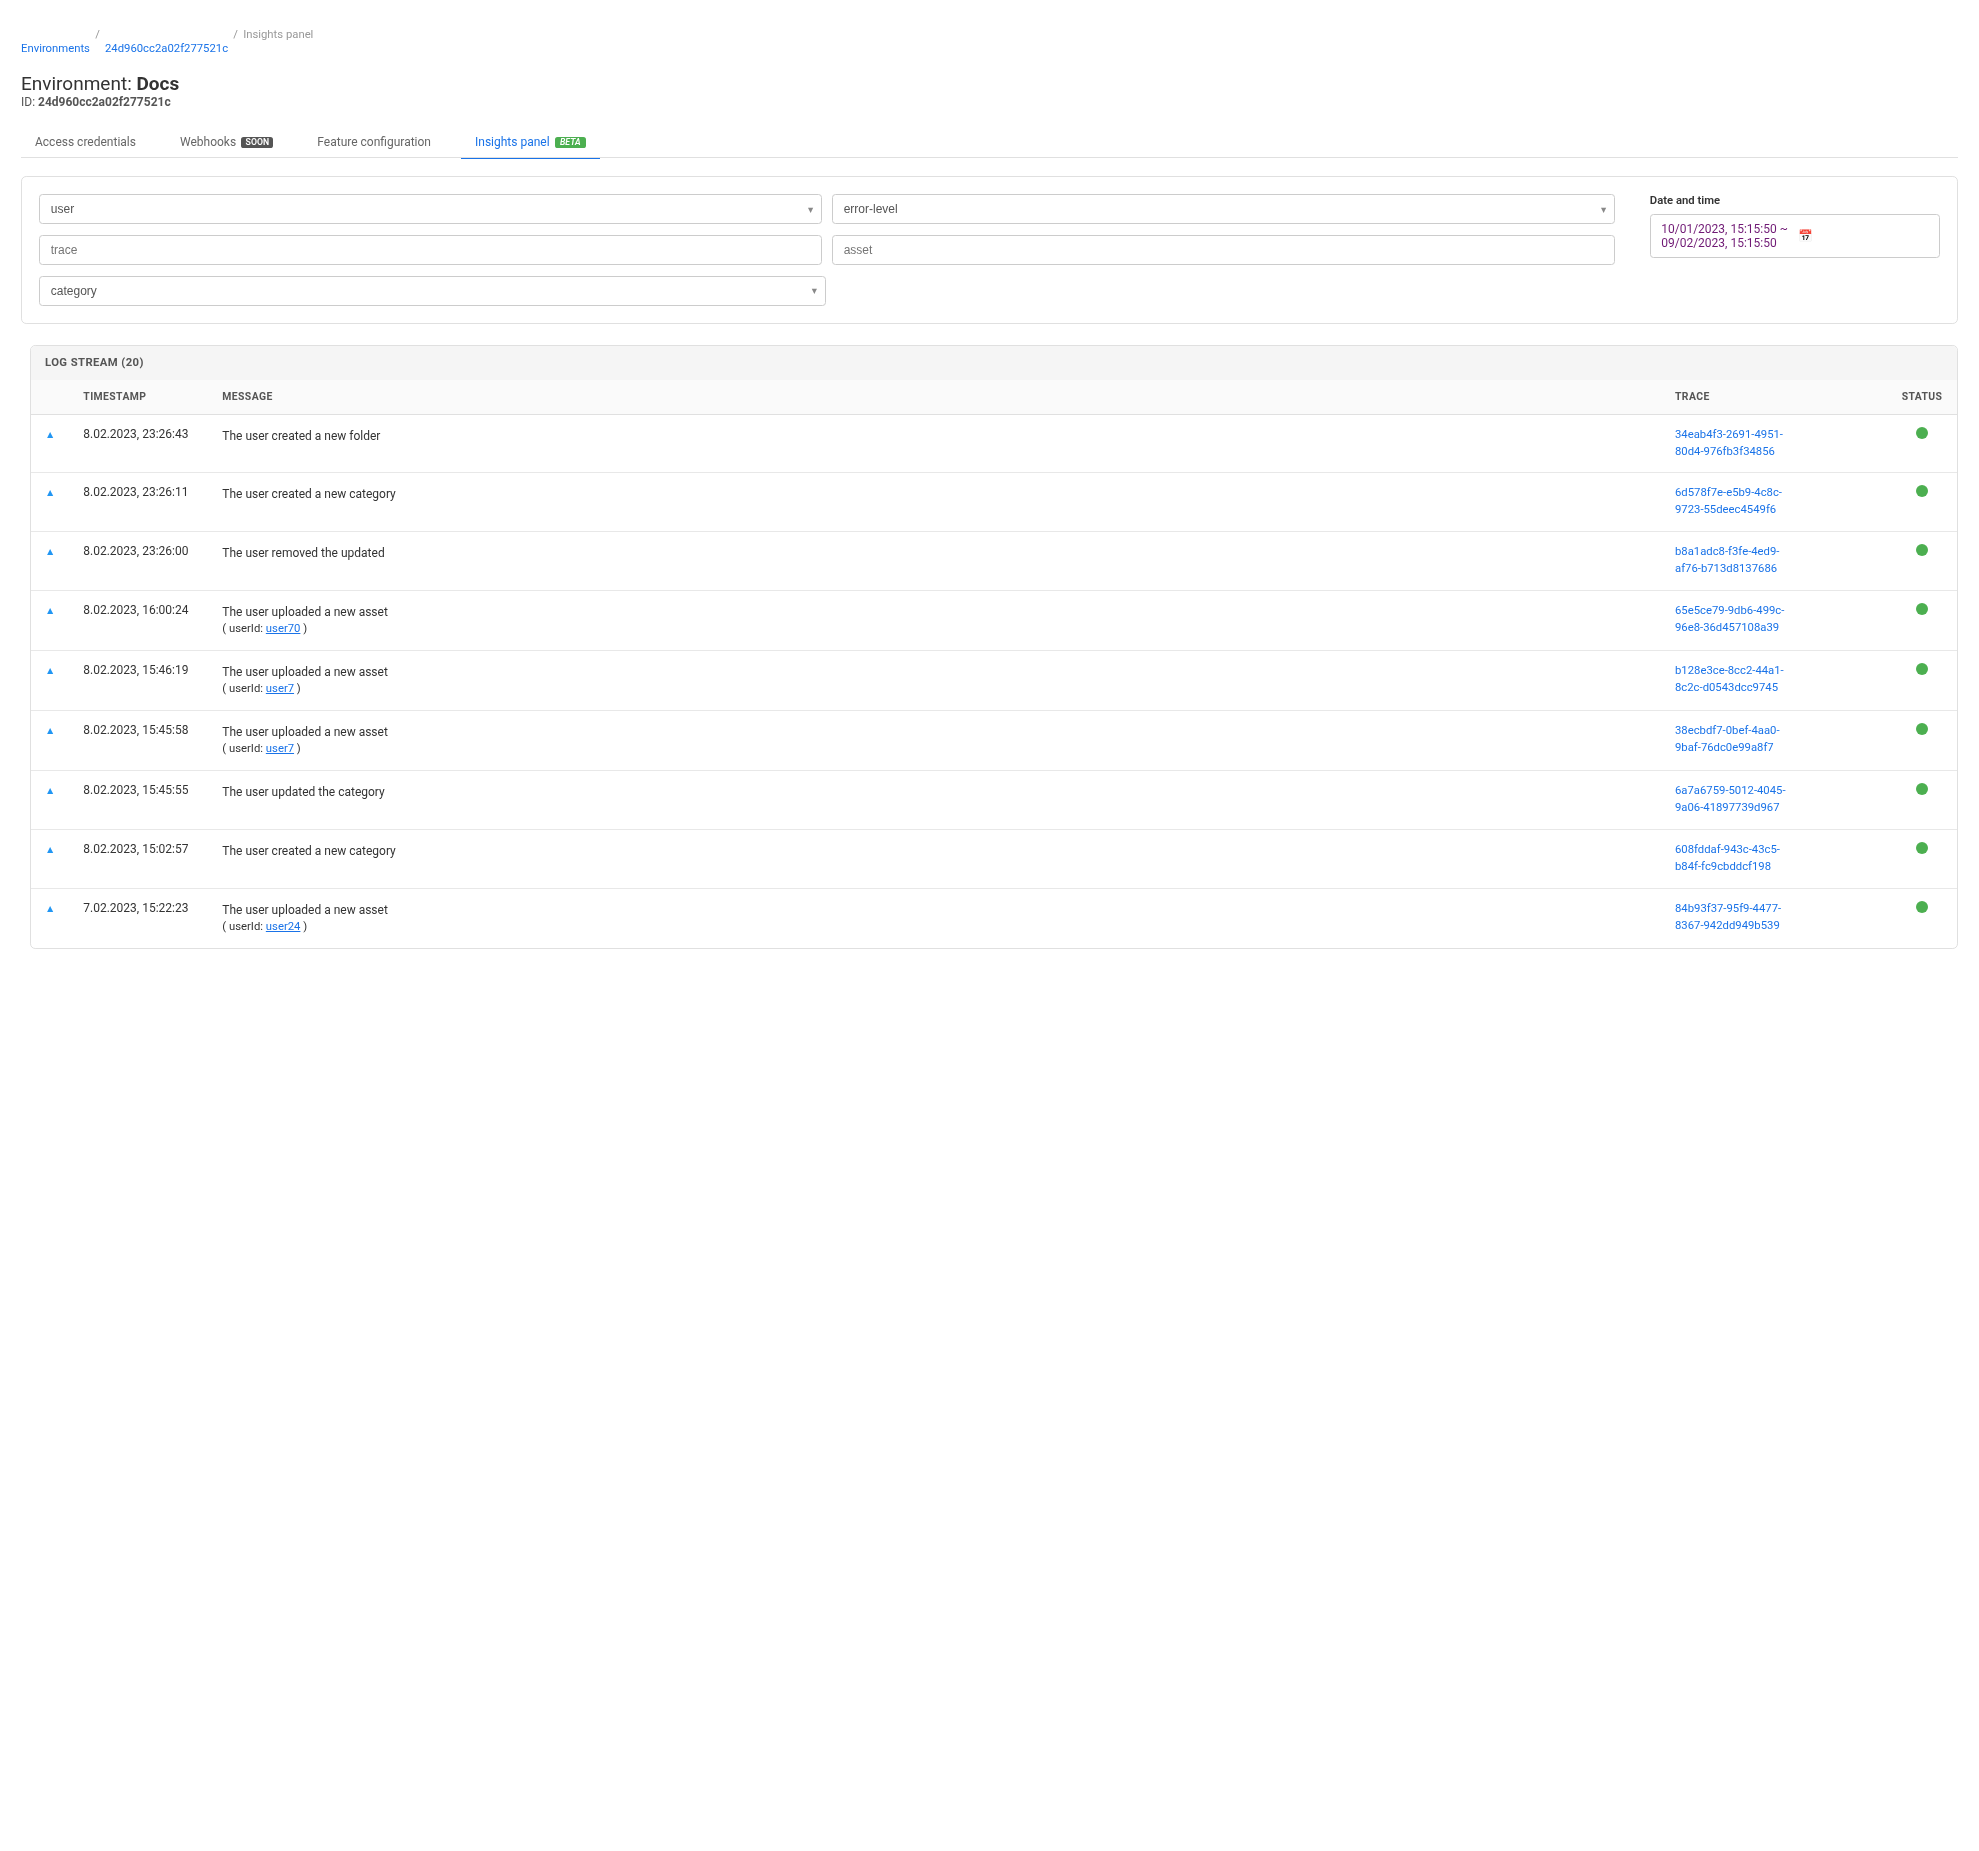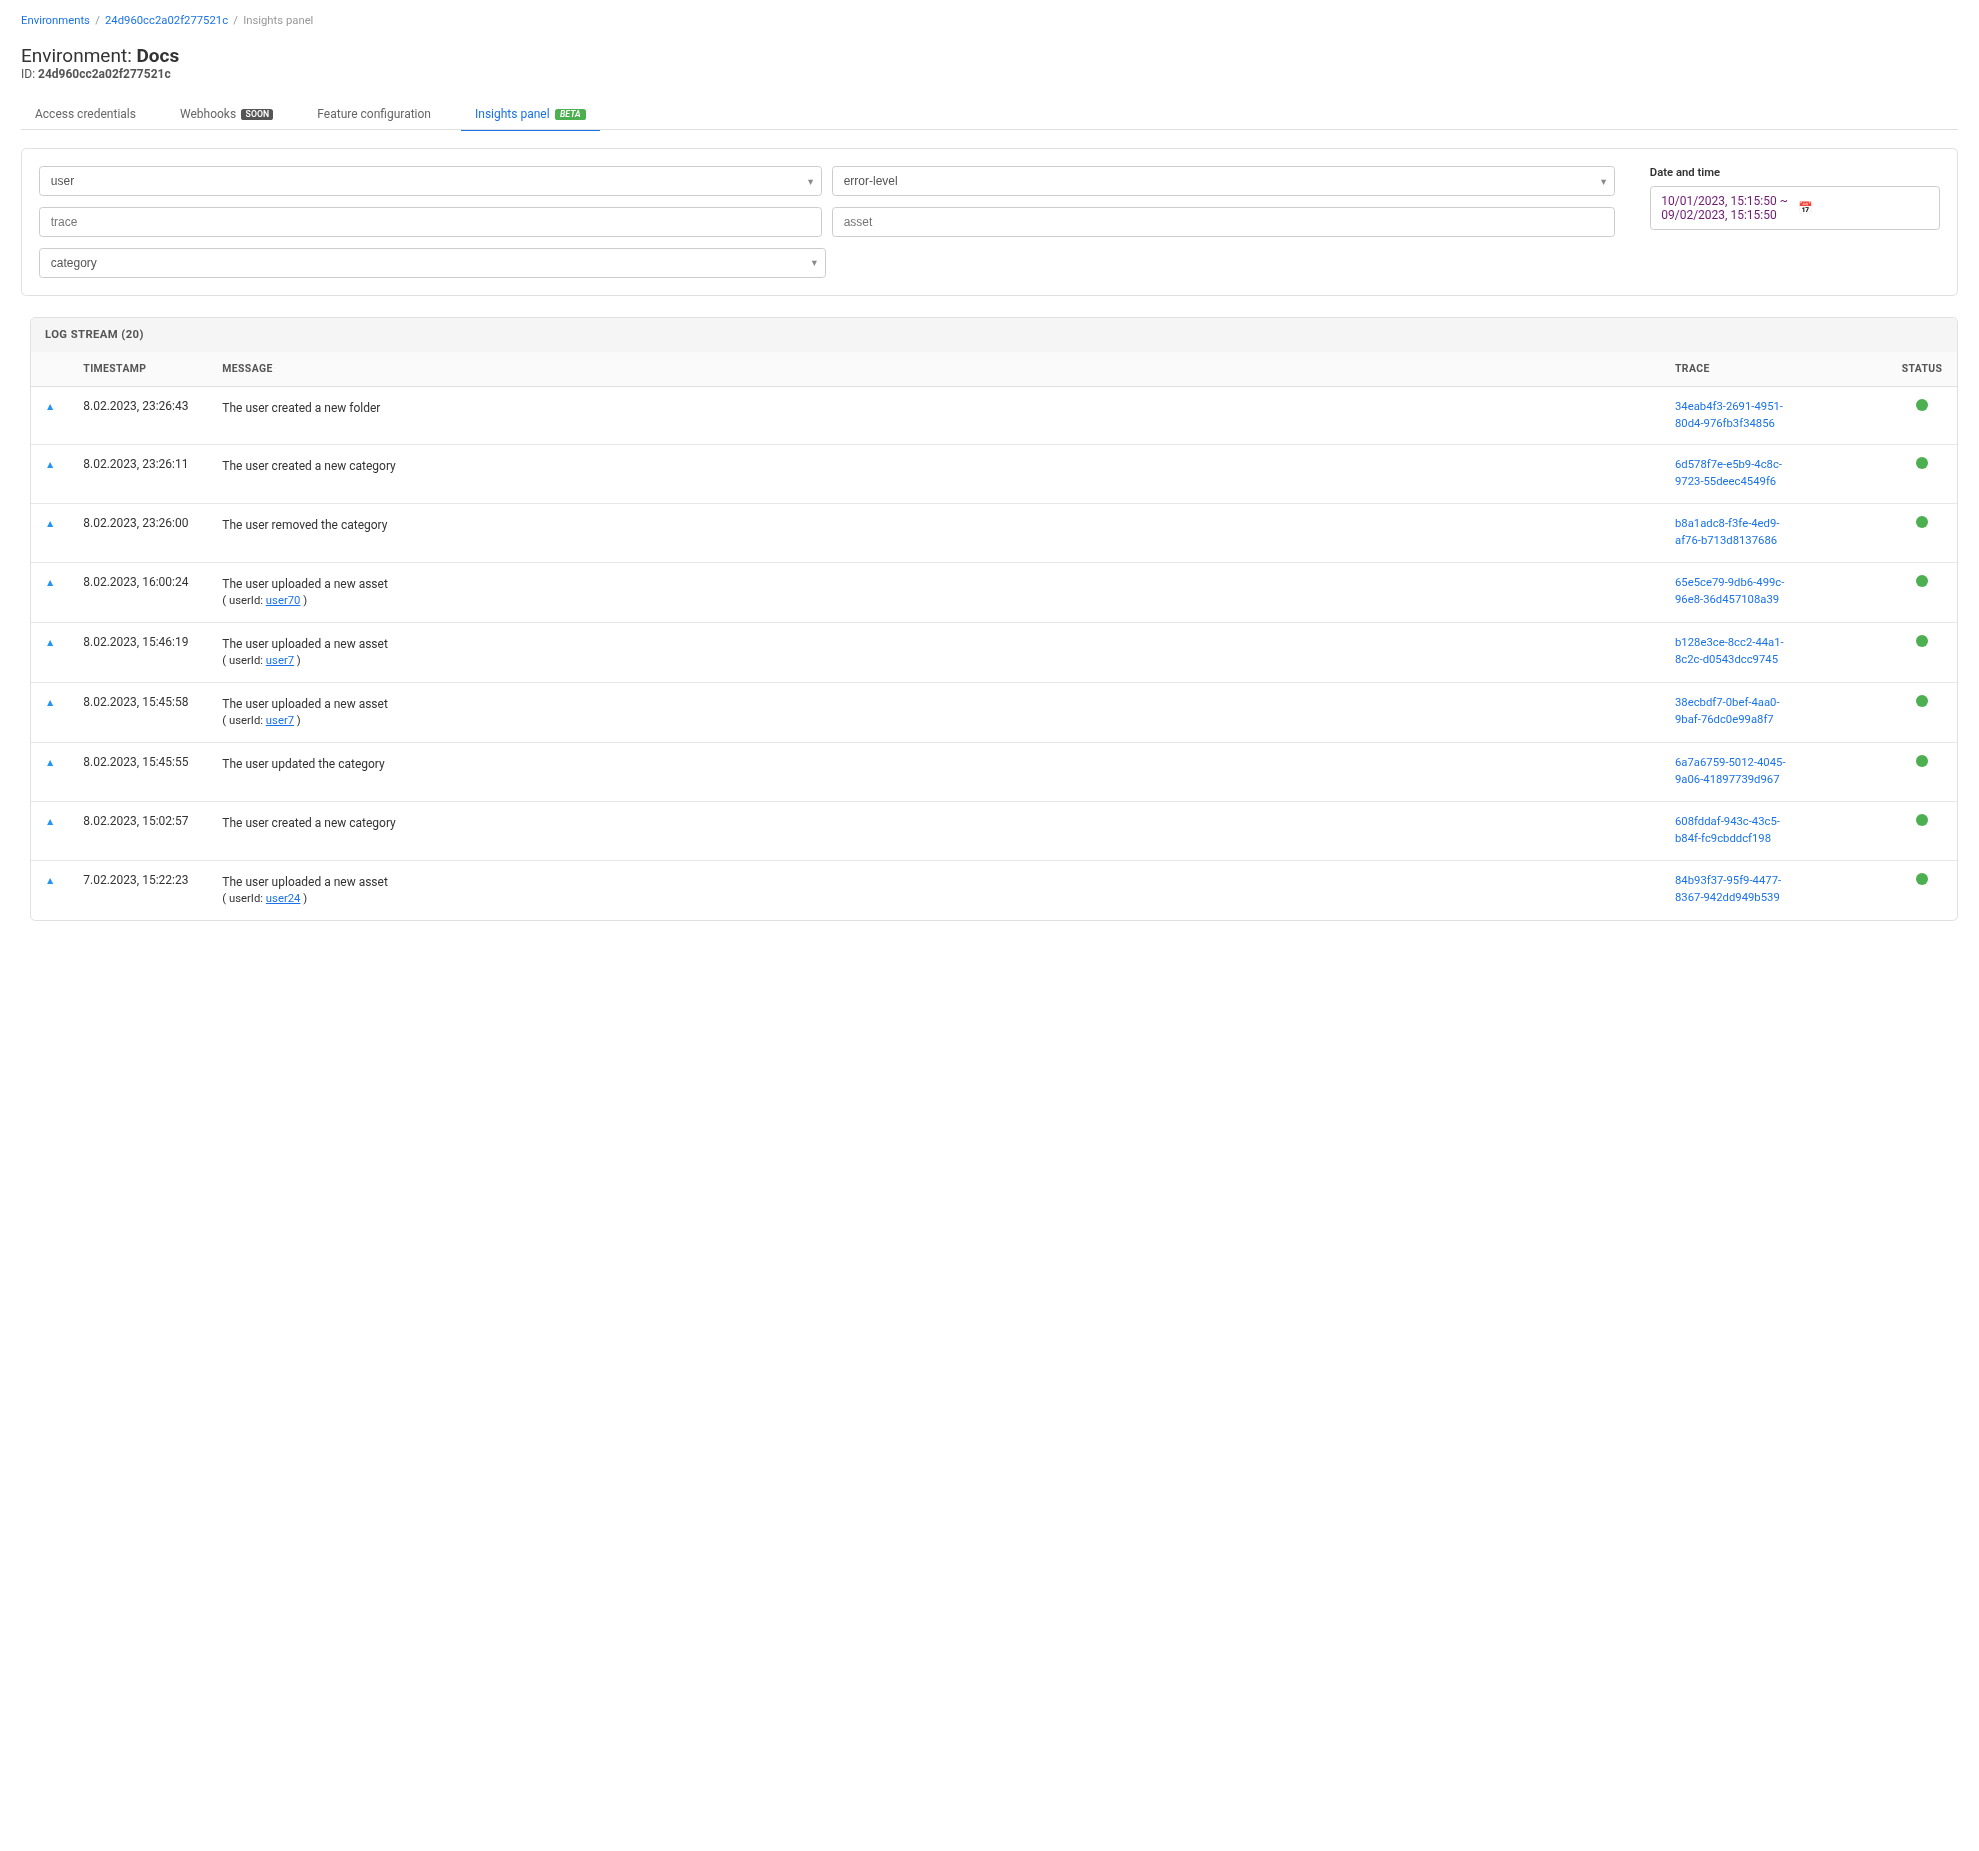--- a/index.html
+++ b/index.html
@@ -16,20 +16,21 @@
       gap: 5.2px;
       font-size: 11.3px;
       color: #1a73e8;
       margin-bottom: 17.4px;
     }
     .breadcrumb span { color: #999; }
     .breadcrumb a {
       color: #1a73e8;
       text-decoration: none;
       cursor: pointer;
+      margin-top: 28px;
     }
     .page-header { margin-bottom: 17.4px; }
     .page-header h1 { font-size: 19px; font-weight: 400; }
     .page-header h1 strong { font-weight: 700; }
     .page-header .env-id { font-size: 12px; color: #555; }
     .page-header .env-id strong { font-weight: 700; }
     .tabs {
       display: flex;
       align-items: flex-start;
       gap: 16px;
@@ -289,21 +290,21 @@
         <tr>
           <td class="expand-col"><span class="expand-icon">▲</span></td>
           <td class="timestamp-col">8.02.2023, 23:26:11</td>
           <td class="message-cell">The user created a new category</td>
           <td class="trace-col"><a class="trace-link" href="#">6d578f7e-e5b9-4c8c-<br>9723-55deec4549f6</a></td>
           <td class="status-col"><span class="status-dot"></span></td>
         </tr>
         <tr>
           <td class="expand-col"><span class="expand-icon">▲</span></td>
           <td class="timestamp-col">8.02.2023, 23:26:00</td>
-          <td class="message-cell">The user removed the category</td>
+          <td class="message-cell">The user removed the updated</td>
           <td class="trace-col"><a class="trace-link" href="#">b8a1adc8-f3fe-4ed9-<br>af76-b713d8137686</a></td>
           <td class="status-col"><span class="status-dot"></span></td>
         </tr>
         <tr>
           <td class="expand-col"><span class="expand-icon">▲</span></td>
           <td class="timestamp-col">8.02.2023, 16:00:24</td>
           <td class="message-cell">
             <div>The user uploaded a new asset</div>
             <div class="message-sub">( userId: <a class="user-id-link" href="#">user70</a> )</div>
           </td>

